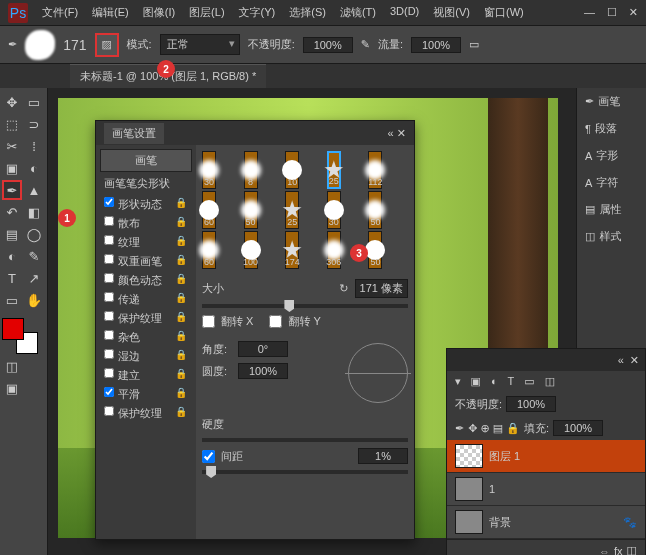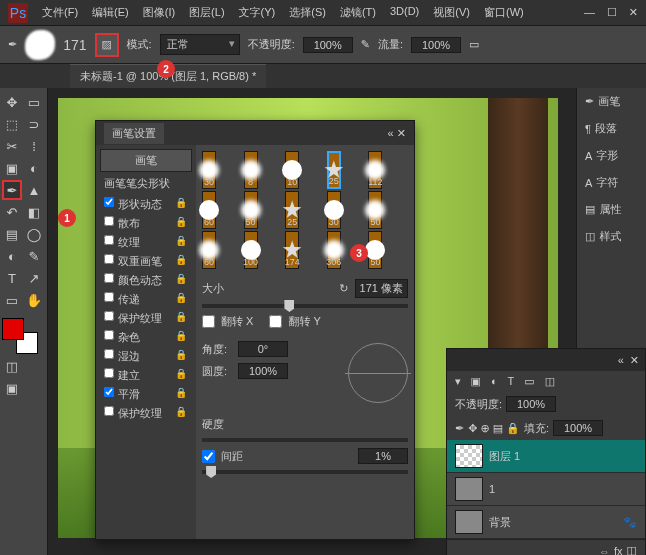--- a/index.html
+++ b/index.html
@@ -54,21 +54,21 @@
 .slider-thumb{width:10px;height:12px;background:#ccc;position:absolute;top:-4px;left:40%;clip-path:polygon(0 0,100% 0,100% 70%,50% 100%,0 70%)}
 .circle-ctrl{width:60px;height:60px;border:1px solid #888;border-radius:50%;margin:8px auto;position:relative}
 .circle-ctrl::before{content:"";position:absolute;top:50%;left:-4px;right:-4px;height:1px;background:#888}
 .right-panels{position:absolute;right:0;top:0;width:70px;background:#3a3a3a;border-left:1px solid #1a1a1a;height:100%;z-index:5}
 .rp-item{display:flex;align-items:center;gap:4px;padding:6px 8px;color:#ccc}
 .layers-panel{position:absolute;right:0;top:260px;width:200px;height:280px;background:#3a3a3a;border:1px solid #1a1a1a;z-index:8}
 .lp-header{height:22px;background:#2a2a2a;display:flex;align-items:center;justify-content:flex-end;padding:0 6px;gap:6px}
 .lp-tabs{display:flex;gap:10px;padding:4px 8px;font-size:11px;color:#888}
 .lp-opts{display:flex;align-items:center;gap:4px;padding:4px 8px}
 .layer-row{display:flex;align-items:center;gap:6px;padding:4px 8px;background:#454545;border-bottom:1px solid #2a2a2a}
-.layer-row.sel{background:#0f766e}
+.layer-row.sel{background:#c2410c}
 .layer-thumb{width:28px;height:24px;background:#888;border:1px solid #1a1a1a}
 .layer-thumb.checker{background:repeating-conic-gradient(#ccc 0 25%,#fff 0 50%) 0 0/8px 8px}
 .annot{position:absolute;width:18px;height:18px;background:#d33;color:#fff;border-radius:50%;display:flex;align-items:center;justify-content:center;font-size:10px;font-weight:bold;z-index:20}
 .a1{left:58px;top:209px}
 .a2{left:157px;top:60px}
 .a3{left:350px;top:244px}
 </style>
 </head>
 <body>
 

